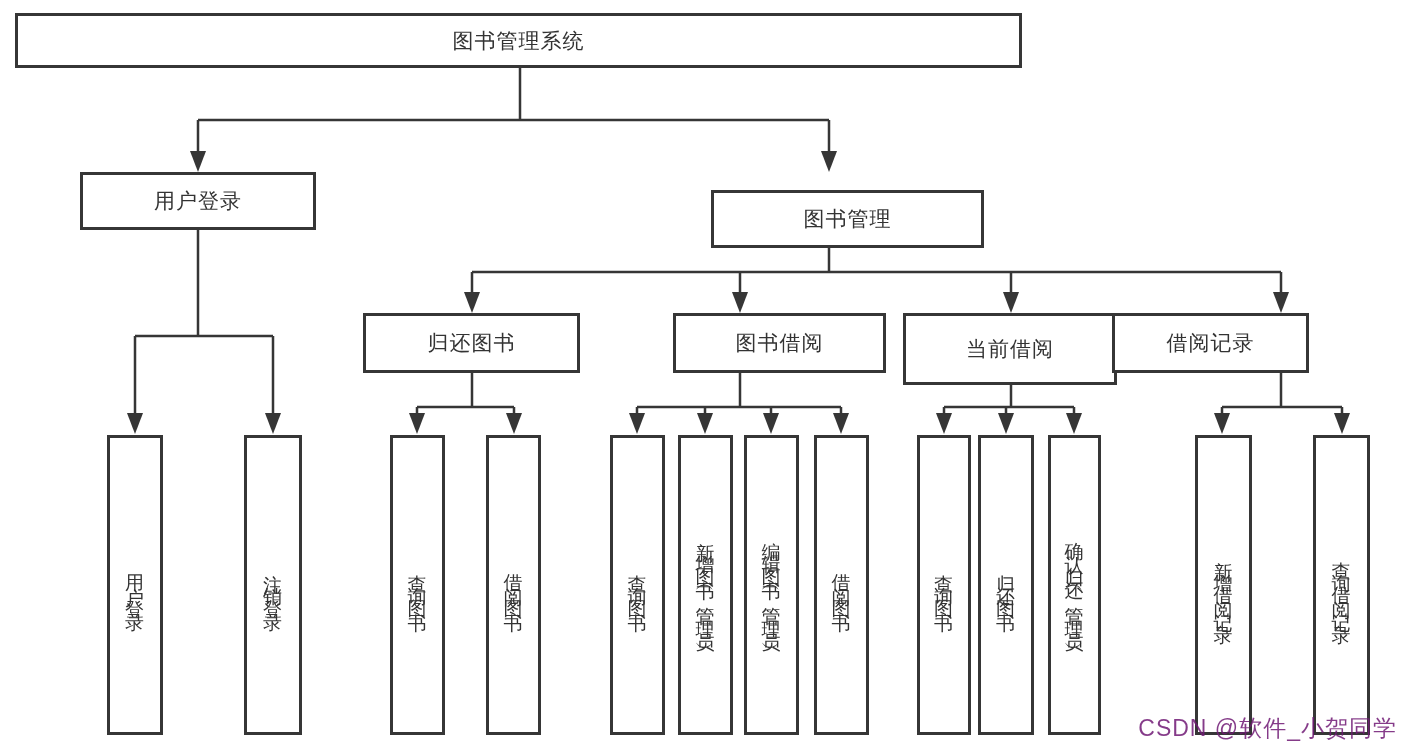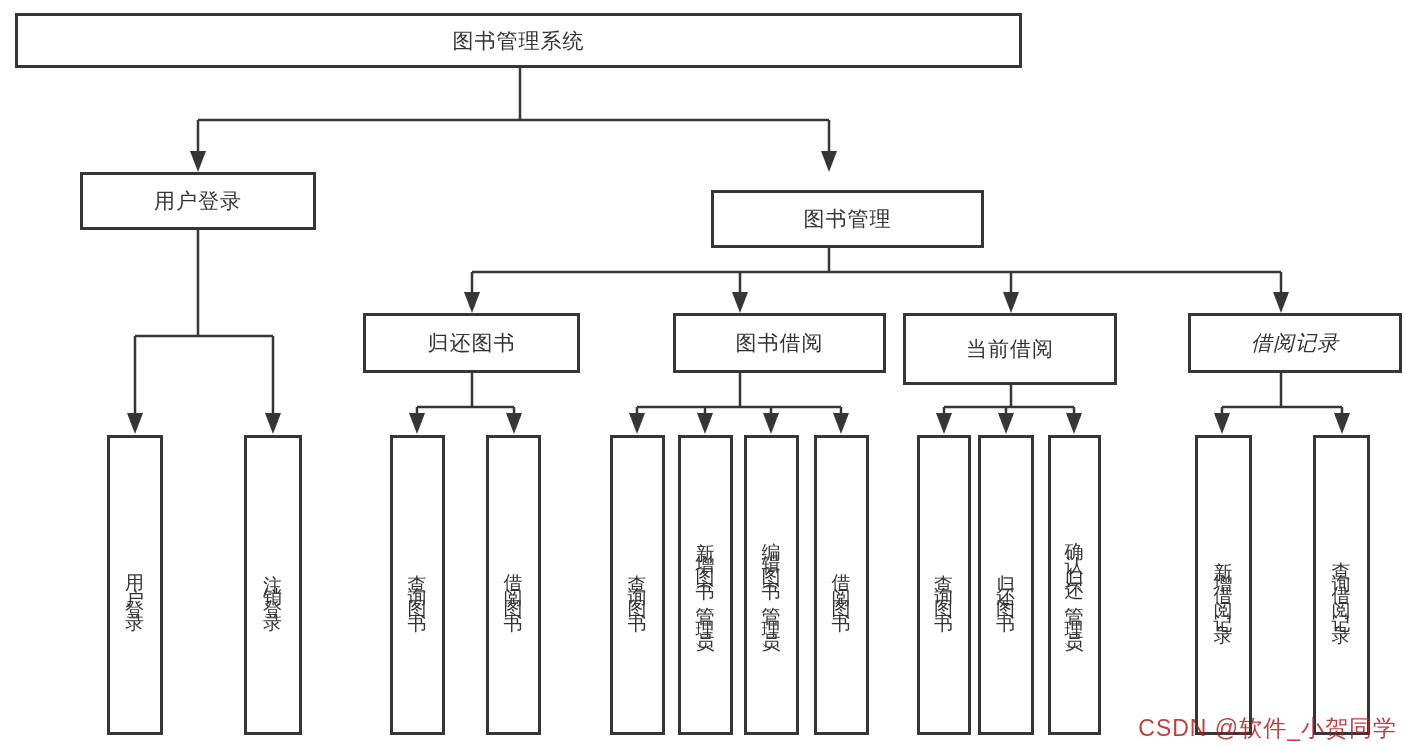--- a/index.html
+++ b/index.html
@@ -29,21 +29,21 @@
     text-orientation:mixed;
     letter-spacing:13px;
     line-height:1;
     color:#333333;
   }
   .watermark{
     position:absolute;
     right:8px;
     bottom:3px;
     font-size:23px;
-    color:#b91c1c;
+    color:#701a75;
     opacity:0.85;
     z-index:5;
     letter-spacing:1px;
     white-space:nowrap;
   }
 </style>
 </head>
 <body>
 
 <div class="canvas">
@@ -111,21 +111,21 @@
 
   <div class="node h" style="left:363px;top:313px;width:217px;height:60px;">
     <span>归还图书</span>
   </div>
   <div class="node h" style="left:633px;top:313px;width:213px;height:60px;margin-left:40px;">
     <span>图书借阅</span>
   </div>
   <div class="node h" style="left:903px;top:313px;width:214px;height:72px;">
     <span>当前借阅</span>
   </div>
-  <div class="node h" style="left:1188px;top:313px;width:214px;height:60px;font-style:italic;">
+  <div class="node h" style="left:1112px;top:313px;width:197px;height:60px;">
     <span>借阅记录</span>
   </div>
 
   <div class="node leaf" style="left:107px;width:56px;">
     <span class="vtext">用户登录</span>
   </div>
   <div class="node leaf" style="left:244px;width:58px;">
     <span class="vtext">注销登录</span>
   </div>
 

